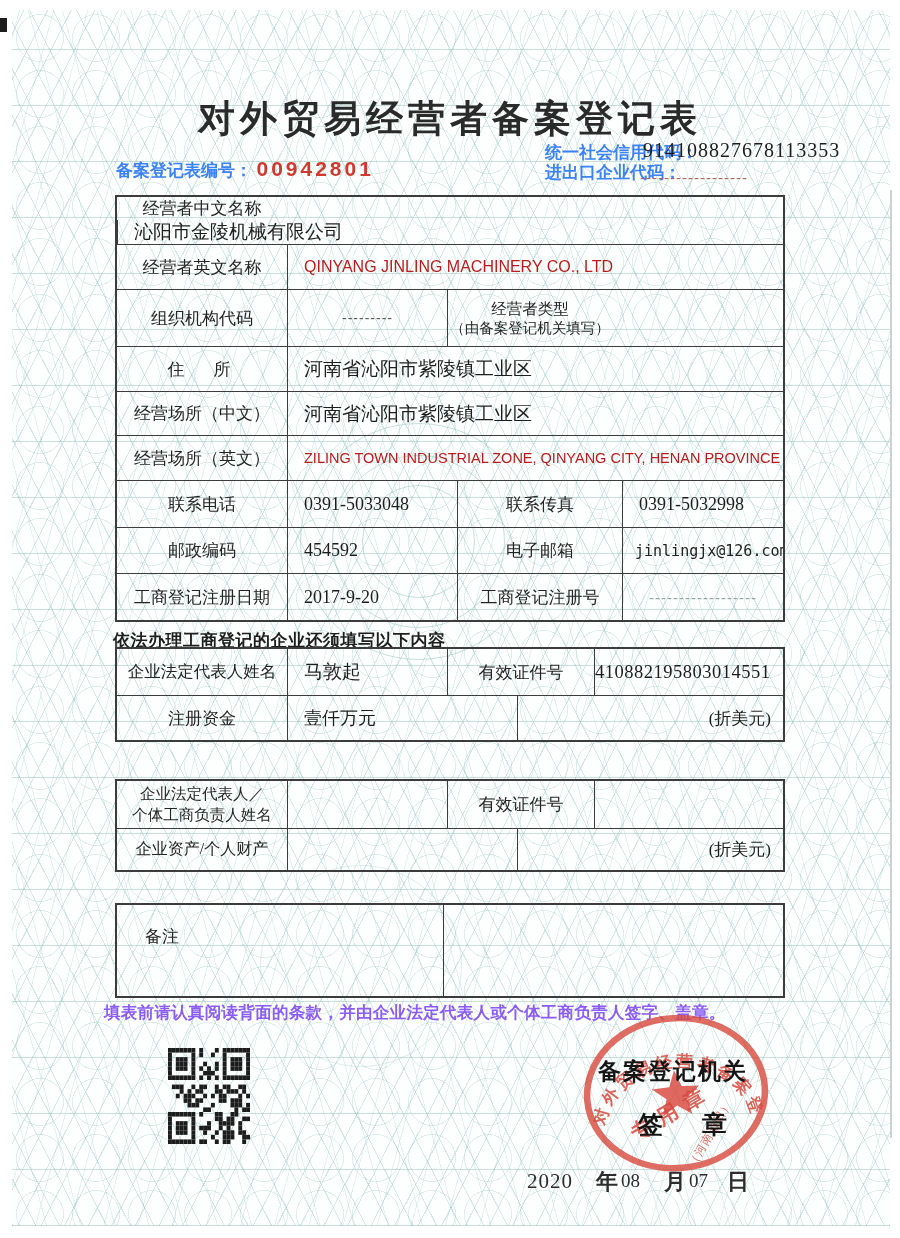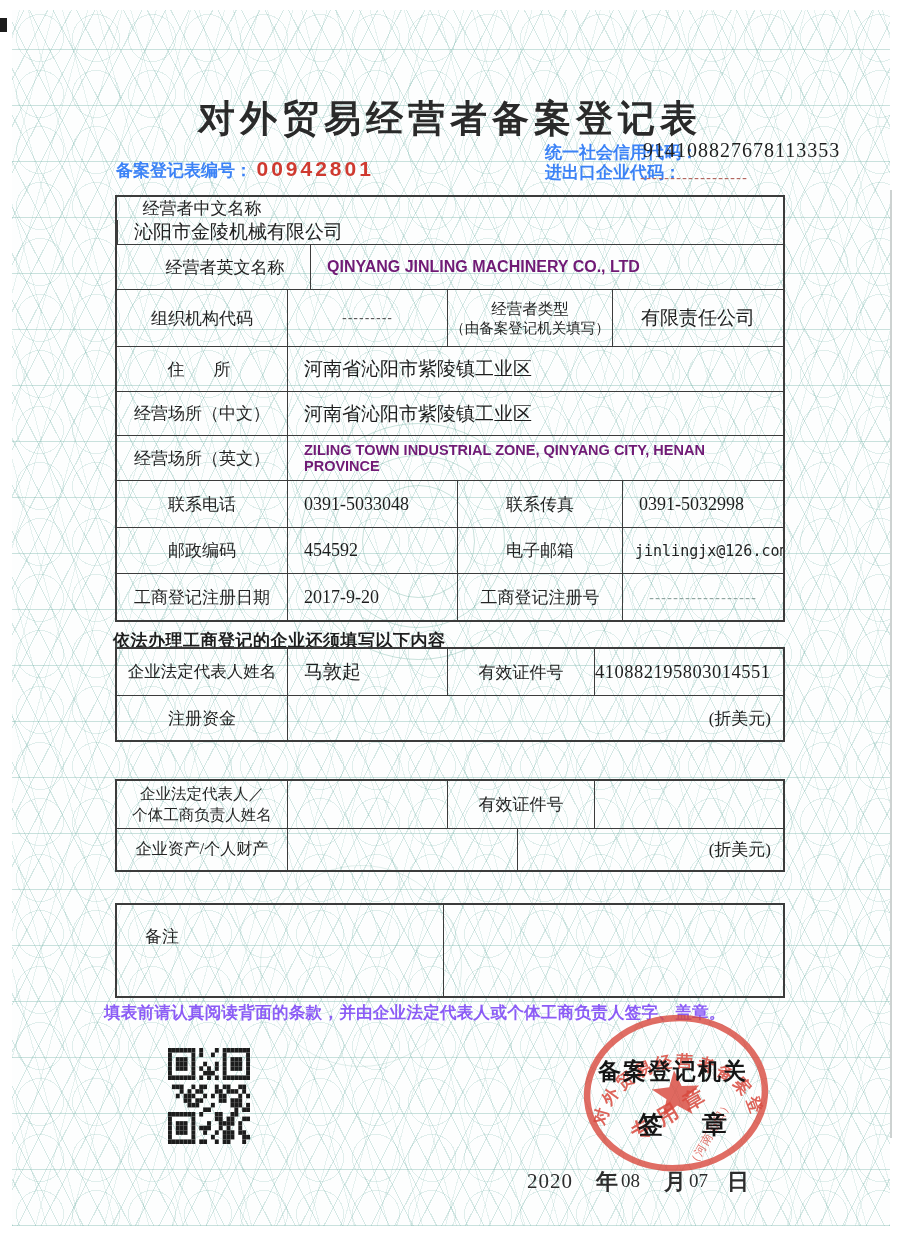--- a/index.html
+++ b/index.html
@@ -41,21 +41,21 @@
   
   .tbl{position:absolute;left:115px;width:670px;border:2px solid #3c3c3c;box-sizing:border-box;background:transparent;}
   .tr{display:flex;border-top:1.5px solid #3c3c3c;box-sizing:border-box;}
   .tr:first-child{border-top:none;}
   .td{display:flex;align-items:center;justify-content:center;border-left:1.5px solid #3c3c3c;box-sizing:border-box;flex:0 0 auto;overflow:hidden;}
   .td:first-child{border-left:none;}
   .td.grow{flex:1 1 auto;}
   .lab{font-size:17px;color:#242424;text-align:center;font-family:"Liberation Serif", serif;}
   .lab2{font-size:15.5px;line-height:1.3;}
   .val{font-family:"Liberation Serif", serif;font-size:19px;color:#1d1d1d;justify-content:flex-start;padding-left:16px;}
-  .val-en{font-family:"Liberation Sans", sans-serif;font-size:15px;color:#701a75;justify-content:flex-start;padding-left:16px;font-weight:bold;}
+  .val-en{font-family:"Liberation Sans", sans-serif;font-size:15px;color:#b91c1c;justify-content:flex-start;padding-left:16px;}
   .val-c{justify-content:center;padding-left:0;}
   .val-end{justify-content:flex-end;padding-right:12px;padding-left:0;}
   .sec-head{font-weight:bold;font-size:17px;color:#1d1d1d;letter-spacing:.5px;}
 
   .footer-note{font-weight:bold;font-size:16.5px;color:#8b5cf6;letter-spacing:.3px;}
 
   
   .stamp-wrap{left:570px;top:1003px;width:215px;height:180px;transform:rotate(-5deg);}
   .stamp-black{font-weight:bold;color:#151515;}
   .auth-label{left:598px;top:1056px;font-size:23px;letter-spacing:2px;}
@@ -87,34 +87,33 @@
   <div class="abs lbl-bold" style="left:545px;top:141px;">统一社会信用代码：</div>
   <div class="abs serif" style="left:643px;top:139px;font-size:20px;letter-spacing:1px;color:#1e1e1e;">914108827678113353</div>
   <div class="abs lbl-bold" style="left:545px;top:161px;">进出口企业代码：</div>
   <div class="abs dash-red" style="left:640px;top:169px;">------------------</div>
 
   <div class="tbl" style="top:195px;">
     <div class="tr" style="height:47px;flex-direction:column;">
       <div class="td lab" style="width:170px;">经营者中文名称</div>
       <div class="td grow val">沁阳市金陵机械有限公司</div>
     </div>
-    <div class="tr" style="height:45px;padding-left:23px;">
+    <div class="tr" style="height:45px;">
       <div class="td lab" style="width:170px;">经营者英文名称</div>
       <div class="td grow val-en" style="font-size:16px;">QINYANG JINLING MACHINERY CO., LTD</div>
     </div>
     <div class="tr" style="height:57px;">
       <div class="td lab" style="width:170px;">组织机构代码</div>
       <div class="td dash-dark" style="width:160px;">---------</div>
       <div class="td lab lab2" style="width:165px;">
         <div>
           <div>经营者类型</div>
           <div style="font-size:14.5px;">（由备案登记机关填写）</div>
         </div>
       </div>
-      <div class="td grow val val-c">有限责任公司</div>
     </div>
     <div class="tr" style="height:45px;">
       <div class="td lab" style="width:170px;letter-spacing:6px;">住　所</div>
       <div class="td grow val">河南省沁阳市紫陵镇工业区</div>
     </div>
     <div class="tr" style="height:44px;">
       <div class="td lab" style="width:170px;">经营场所（中文）</div>
       <div class="td grow val">河南省沁阳市紫陵镇工业区</div>
     </div>
     <div class="tr" style="height:45px;">
@@ -144,20 +143,21 @@
   <div class="abs sec-head" style="left:113px;top:629px;">依法办理工商登记的企业还须填写以下内容</div>
   <div class="tbl" style="top:647px;">
     <div class="tr" style="height:46px;">
       <div class="td lab" style="width:170px;font-size:16.5px;">企业法定代表人姓名</div>
       <div class="td val" style="width:160px;">马敦起</div>
       <div class="td lab" style="width:147px;">有效证件号</div>
       <div class="td grow val" style="font-size:18.5px;padding-left:0;letter-spacing:.5px;">410882195803014551</div>
     </div>
     <div class="tr" style="height:45px;">
       <div class="td lab" style="width:170px;">注册资金</div>
+      <div class="td val" style="width:230px;font-size:18px;">壹仟万元</div>
       <div class="td grow val val-end" style="font-size:17px;">(折美元)</div>
     </div>
   </div>
 
   <div class="tbl" style="top:779px;">
     <div class="tr" style="height:47px;">
       <div class="td lab lab2" style="width:170px;">
         <div>
           <div>企业法定代表人／</div>
           <div>个体工商负责人姓名</div>

